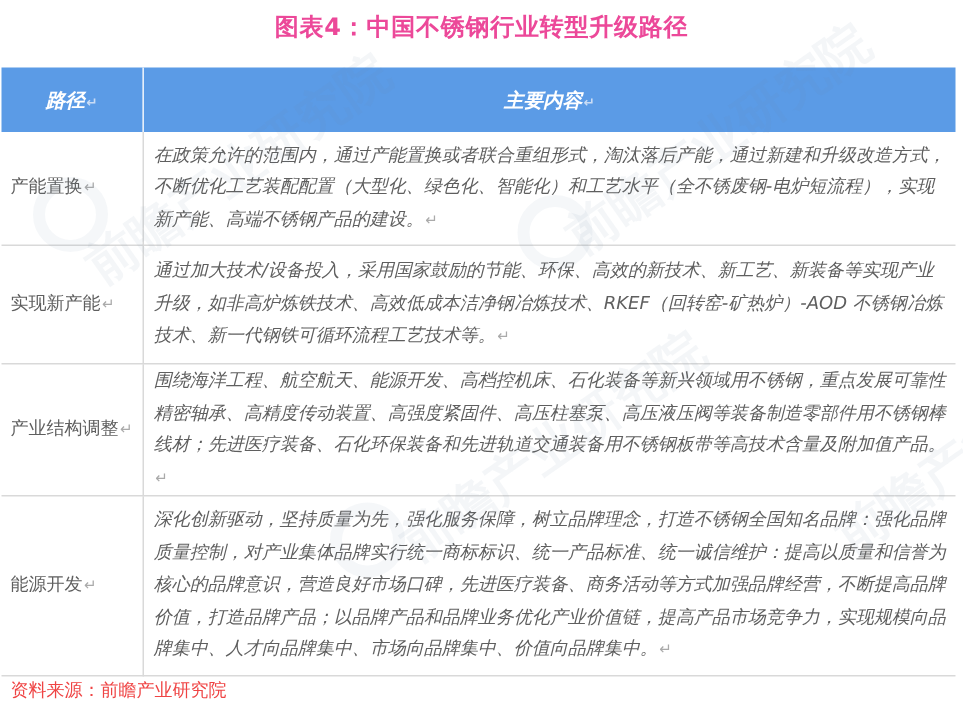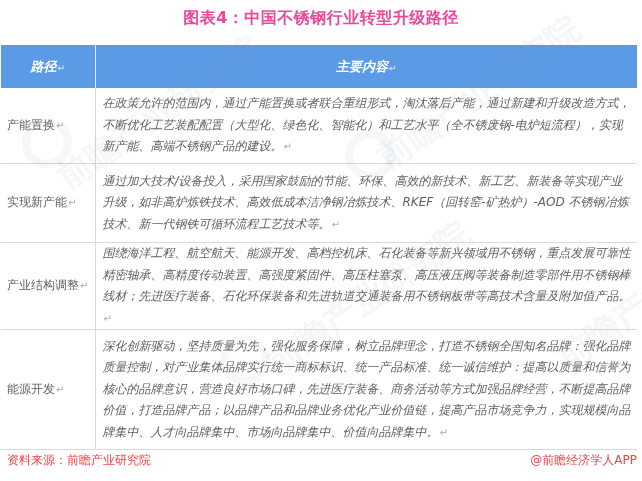--- a/index.html
+++ b/index.html
@@ -91,14 +91,13 @@
 <div class="wm-logo" style="left:22px; top:118px;"></div>
 <div class="watermark" style="left:40px; top:90px;">前瞻产业研究院</div>
 <div class="wm-logo" style="left:345px; top:130px;"></div>
 <div class="watermark" style="left:360px; top:70px;">前瞻产业研究院</div>
 <div class="wm-logo" style="left:220px; top:335px;"></div>
 <div class="watermark" style="left:250px; top:275px;">前瞻产业研究院</div>
 <div class="watermark" style="left:540px; top:270px;">前瞻产业研究院</div>
 
 <div class="footer">
   <span>资料来源：前瞻产业研究院</span>
-  <span>@前瞻经济学人APP</span>
 </div>
 
 </body></html>

